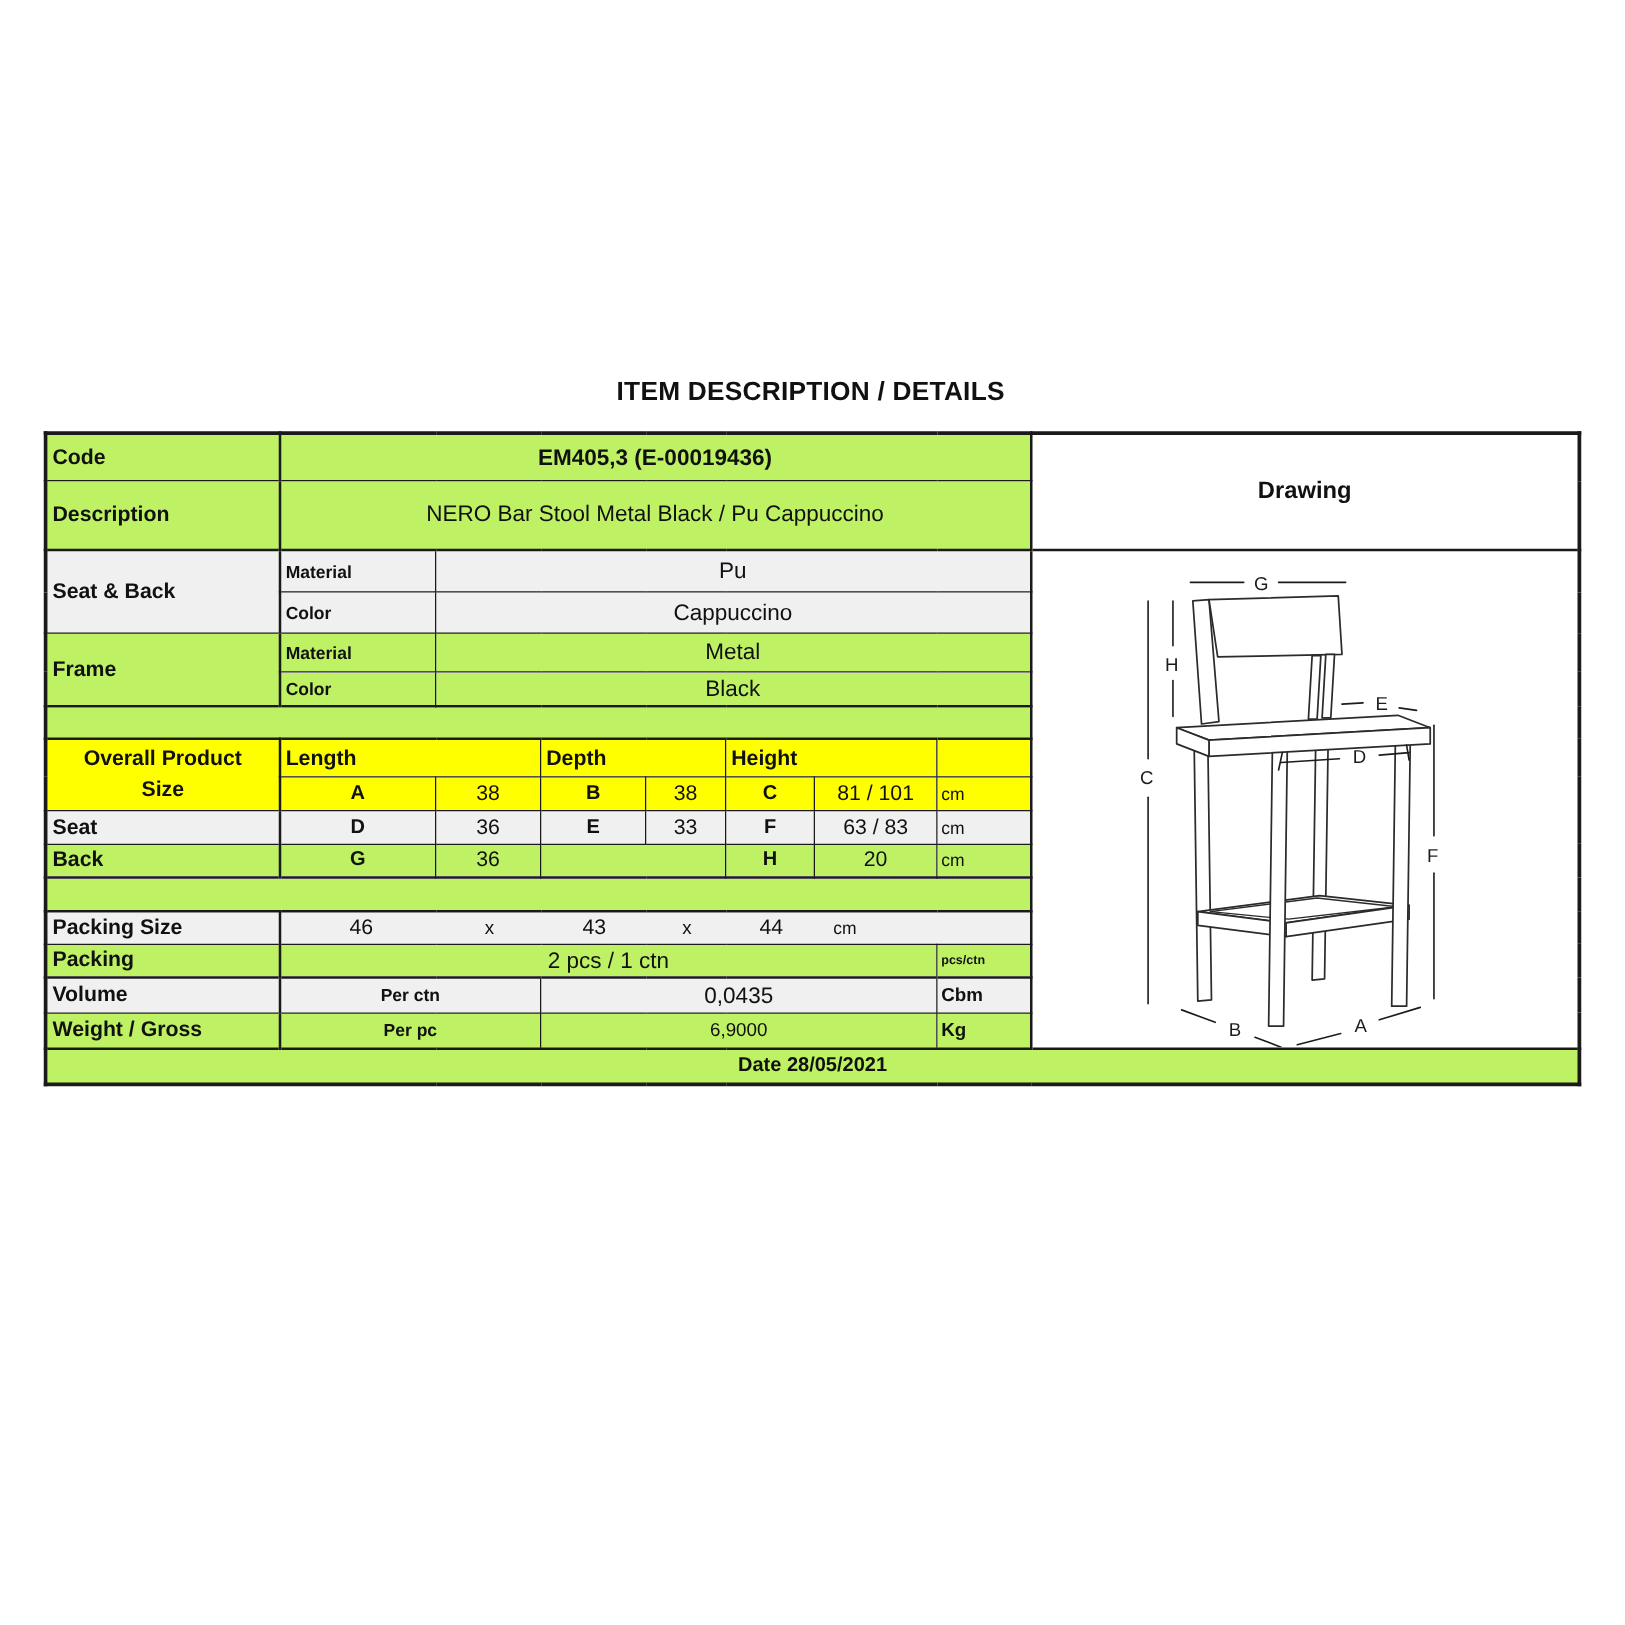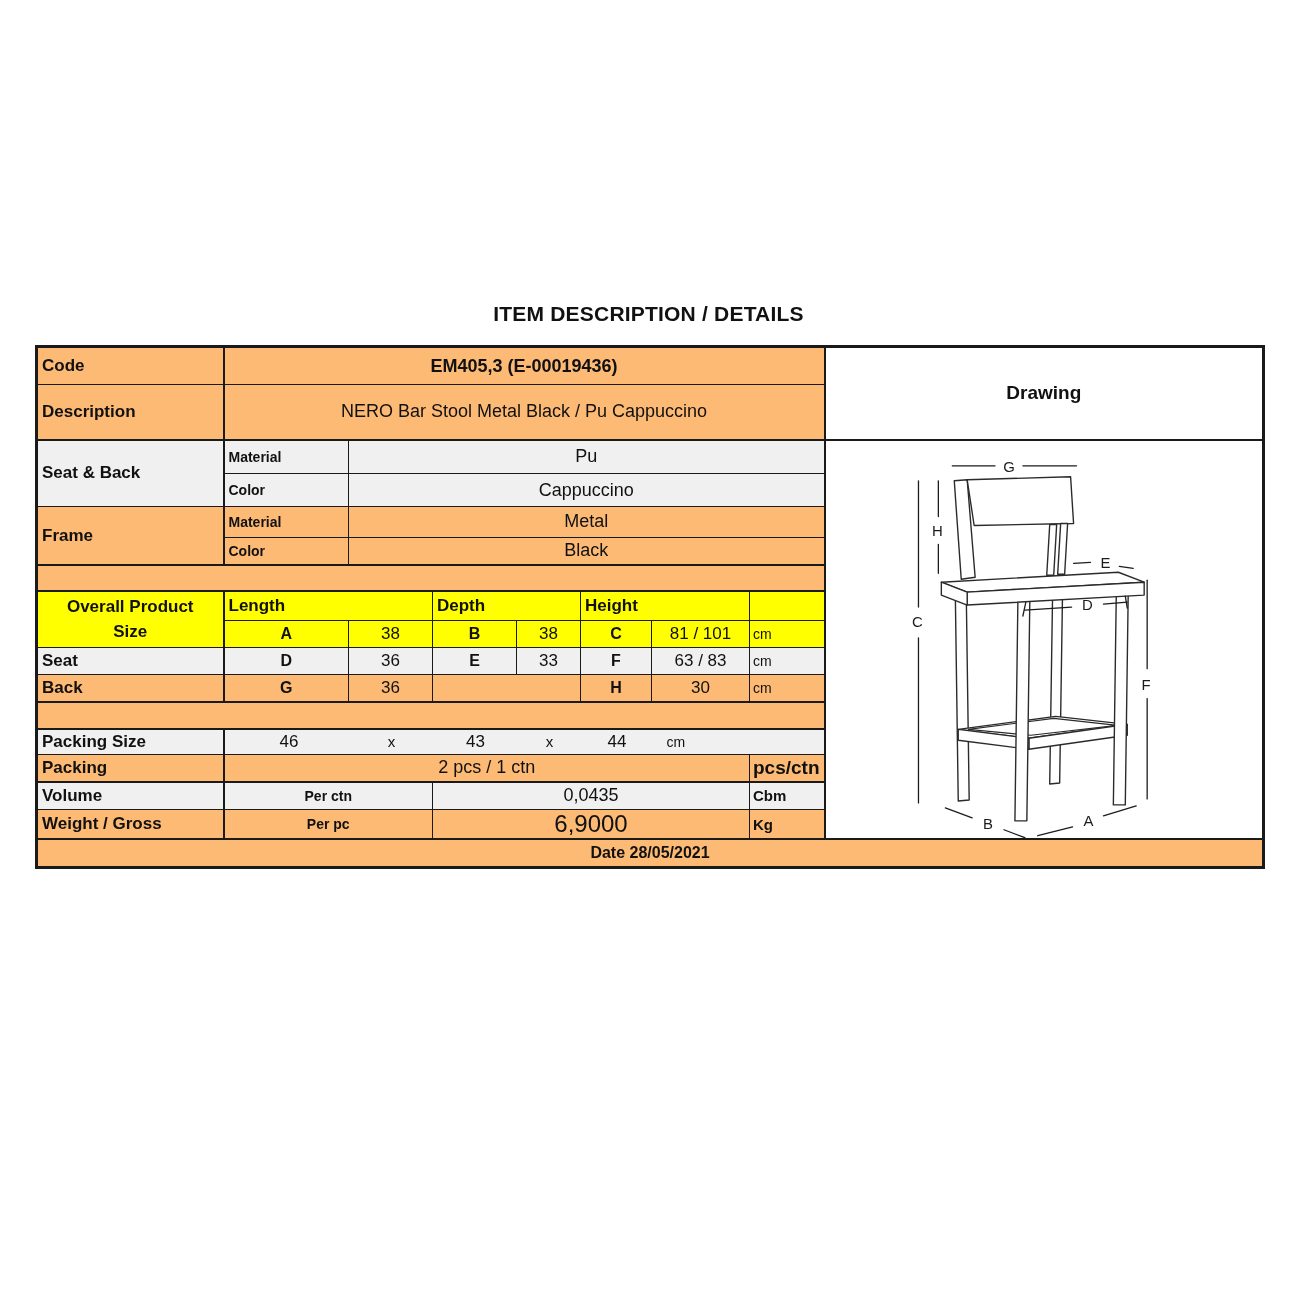--- a/index.html
+++ b/index.html
@@ -14,37 +14,37 @@
     text-align:center; font-weight:bold; font-size:21px; letter-spacing:.2px;
   }
   table.spec {
     position:absolute; top:345px; left:35px; width:1227px;
     border-collapse:collapse; table-layout:fixed;
     border:3px solid var(--bd);
   }
   td {
     border:1.5px solid var(--bd);
     padding:0 4px; font-size:17px; white-space:nowrap; overflow:hidden;
-    vertical-align:middle; background:#fdba74;
+    vertical-align:middle; background:#bef264;
   }
   tr.sep-top > td { border-top:2.5px solid var(--bd); }
   tr.shade > td { background:var(--shade); }
   tr.hl > td { background:var(--hl); }
   td.c0 { border-right:2px solid var(--bd); font-weight:bold; }
   td.drawing-hdr, td.drawing-cell { border-left:2.5px solid var(--bd); background:#fff !important; }
   td.drawing-hdr { text-align:center; font-weight:bold; font-size:19px; }
   td.drawing-cell { padding:0; vertical-align:top; }
   .center { text-align:left; }
   .bold { font-weight:bold; }
   .sublbl { font-weight:bold; font-size:14px; }
   .val { font-size:18px; text-align:center; }
   .key { text-align:center; font-weight:bold; font-size:16px; }
   .num { text-align:center; font-size:17px; }
   .unit { font-size:14px; text-align:left; padding-left:3px; }
-  .unit-b { font-size:19px; font-weight:bold; text-align:left; padding-left:3px; }
+  .unit-b { font-size:10px; font-weight:bold; text-align:left; padding-left:3px; }
   .basis { font-size:14px; font-weight:bold; text-align:center; }
   .date-cell { text-align:center; font-weight:bold; font-size:16px; }
   .grp-line { text-align:center; line-height:1.45; }
   
   tr.r-code    { height:38px; } tr.r-desc   { height:55px; }
   tr.r-sbm     { height:34px; } tr.r-sbc    { height:33px; }
   tr.r-fm      { height:27px;margin-top:41px; } tr.r-fc     { height:28px; }
   tr.r-spacer1 { height:26px; } tr.r-sizeh  { height:26px;padding-left:12px; }
   tr.r-sizev   { height:27px; } tr.r-seat   { height:27px; }
   tr.r-back    { height:27px; } tr.r-spacer2{ height:27px; }
@@ -215,21 +215,21 @@
       <td class="key">F</td>
       <td class="num">63 / 83</td>
       <td class="unit">cm</td>
     </tr>
     <tr class="r-back">
       <td class="c0">Back</td>
       <td class="key">G</td>
       <td class="num">36</td>
       <td colspan="2"></td>
       <td class="key">H</td>
-      <td class="num">30</td>
+      <td class="num">20</td>
       <td class="unit">cm</td>
     </tr>
 
     <tr class="r-spacer2 sep-top">
       <td colspan="8"></td>
     </tr>
 
     <tr class="r-packsz shade sep-top">
       <td class="c0">Packing Size</td>
       <td colspan="7">
@@ -250,21 +250,21 @@
     </tr>
     <tr class="r-vol shade sep-top">
       <td class="c0">Volume</td>
       <td class="basis" colspan="2">Per ctn</td>
       <td class="num" colspan="4" style="font-size:18px">0,0435</td>
       <td class="unit-b" style="font-size:15px">Cbm</td>
     </tr>
     <tr class="r-weight">
       <td class="c0">Weight / Gross</td>
       <td class="basis" colspan="2">Per pc</td>
-      <td class="num" colspan="4" style="font-size:24px">6,9000</td>
+      <td class="num" colspan="4" style="font-size:15px">6,9000</td>
       <td class="unit-b" style="font-size:15px">Kg</td>
     </tr>
 
     <tr class="r-date sep-top">
       <td class="date-cell" colspan="9">Date 28/05/2021</td>
     </tr>
   </tbody>
 </table>
 
 </body></html>

